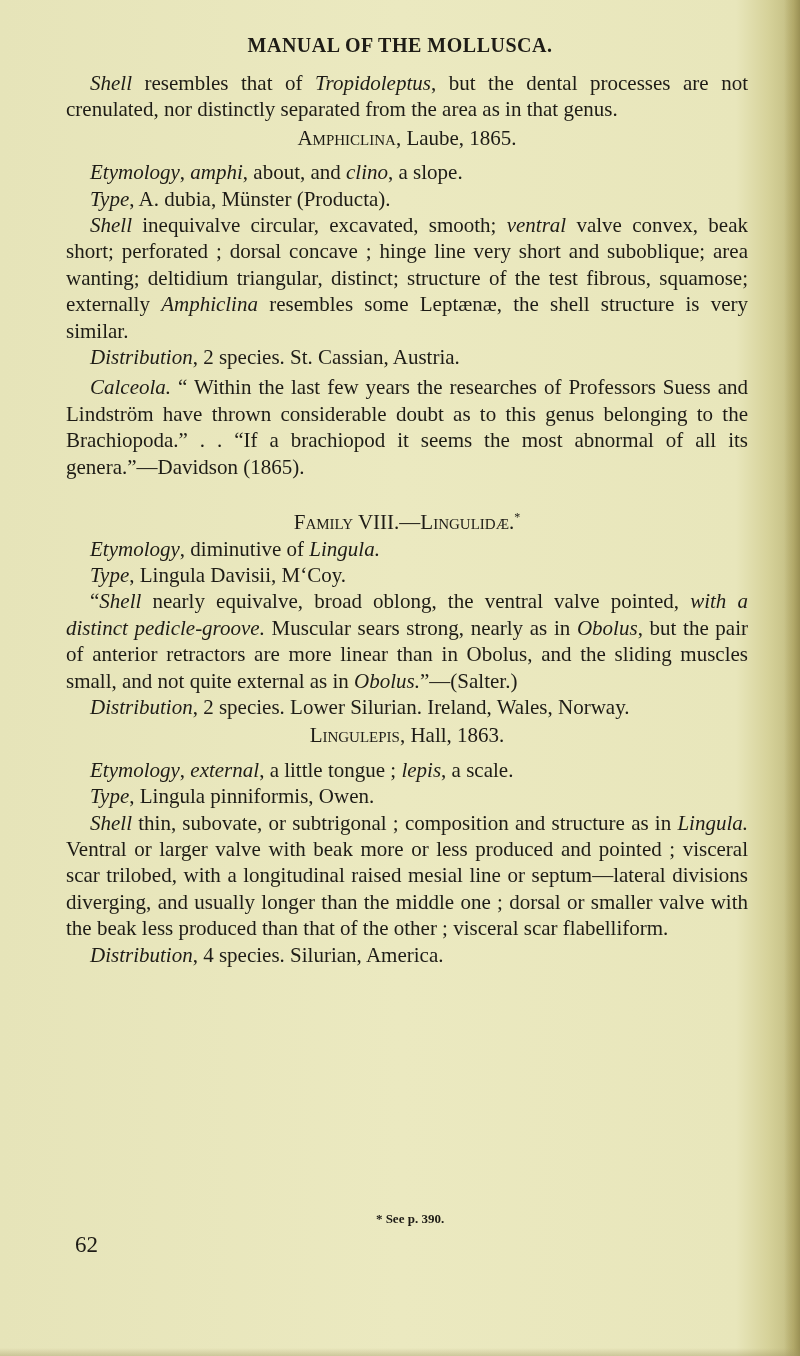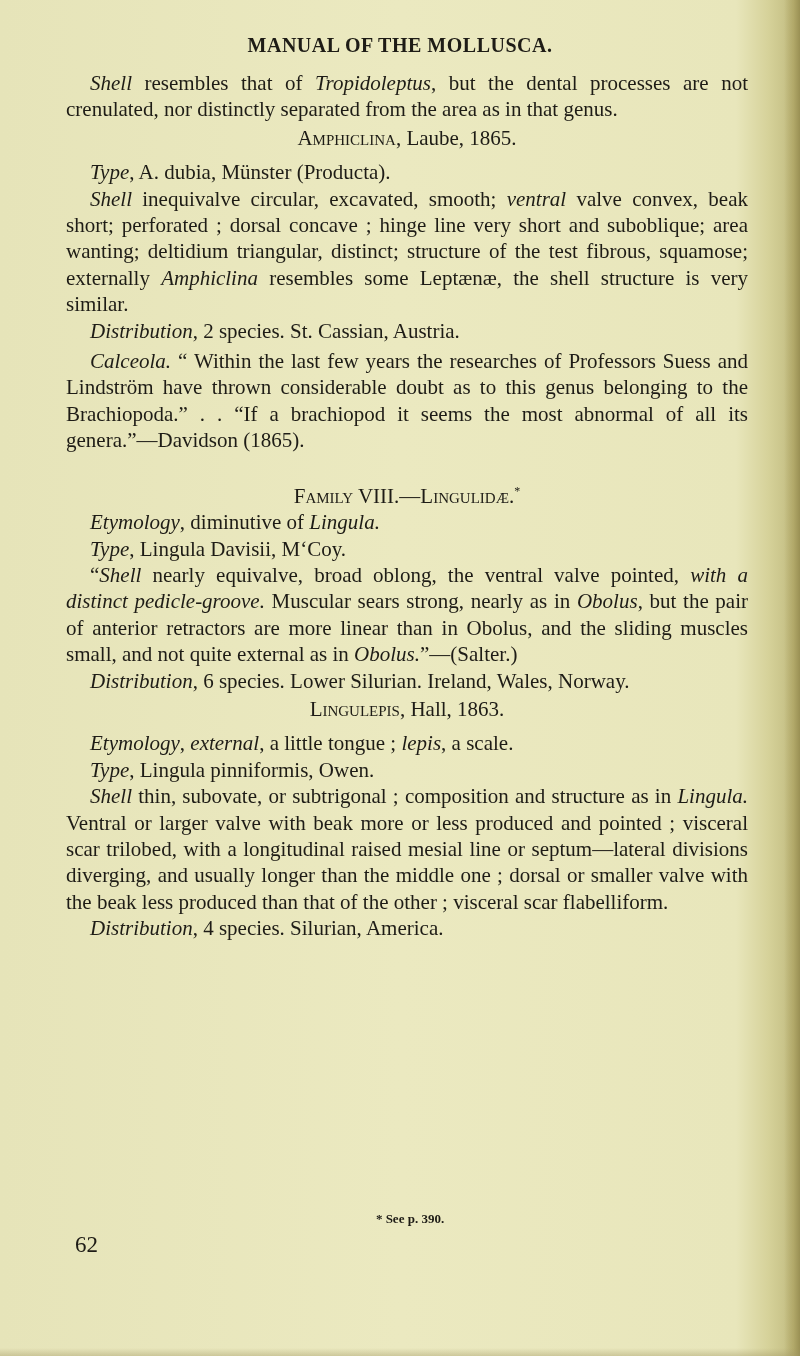--- a/index.html
+++ b/index.html
@@ -57,39 +57,40 @@
   <div class="bottom-shade"></div>
 
   <div class="running-head">MANUAL OF THE MOLLUSCA.</div>
 
   <div class="text">
 
     <p class="indent"><i>Shell</i><span> resembles that of </span><i>Tropidoleptus</i><span>, but the dental processes are not crenulated, nor distinctly separated from the area as in that genus.</span></p>
 
     <p class="center genus-head" style="margin-top:6px"><span class="sc">Amphiclina</span><span>, Laube, 1865.</span></p>
 
+    <p class="indent"><i>Etymology</i><span>, </span><i>amphi</i><span>, about, and </span><i>clino</i><span>, a slope.</span></p>
 
     <p class="indent"><i>Type</i><span>, A. dubia, Münster (Producta).</span></p>
 
     <p class="indent"><i>Shell</i><span> inequivalve circular, excavated, smooth; </span><i>ventral</i><span> valve convex, beak short; perforated ; dorsal concave ; hinge line very short and suboblique; area wanting; deltidium triangular, distinct; structure of the test fibrous, squamose; externally </span><i>Amphiclina</i><span> resembles some Leptænæ, the shell structure is very similar.</span></p>
 
     <p class="indent" style="margin-bottom:4px"><i>Distribution</i><span>, 2 species.  St. Cassian, Austria.</span></p>
 
     <p class="indent" style="margin-top:4px"><i>Calceola.</i><span>  “ Within the last few years the researches of Professors Suess and Lindström have thrown considerable doubt as to this genus belonging to the Brachiopoda.”  . .  “If a brachiopod it seems the most abnormal of all its genera.”—Davidson (1865).</span></p>
 
     <p class="center" style="margin-top:24px"><span class="sc">Family VIII.—Lingulidæ.</span><sup style="font-size:12px">*</sup></p>
 
 
     <p class="indent"><i>Etymology</i><span>, diminutive of </span><i>Lingula.</i></p>
 
     <p class="indent"><i>Type</i><span>, Lingula Davisii, M‘Coy.</span></p>
 
     <p class="indent"><span>“</span><i>Shell</i><span> nearly equivalve, broad oblong, the ventral valve pointed, </span><i>with a distinct pedicle-groove.</i><span> Muscular sears strong, nearly as in </span><i>Obolus</i><span>, but the pair of anterior retractors are more linear than in Obolus, and the sliding muscles small, and not quite external as in </span><i>Obolus.</i><span>”—(Salter.)</span></p>
 
-    <p class="indent"><i>Distribution</i><span>, 6 species.  Lower Silurian.  Ireland, Wales, Norway.</span></p>
+    <p class="indent"><i>Distribution</i><span>, 2 species.  Lower Silurian.  Ireland, Wales, Norway.</span></p>
 
     <p class="center genus-head" style="margin-top:8px"><span class="sc">Lingulepis</span><span>, Hall, 1863.</span></p>
 
     <p class="indent"><i>Etymology</i><span>, </span><i>external</i><span>, a little tongue ; </span><i>lepis</i><span>, a scale.</span></p>
 
     <p class="indent"><i>Type</i><span>, Lingula pinniformis, Owen.</span></p>
 
     <p class="indent"><i>Shell</i><span> thin, subovate, or subtrigonal ; composition and structure as in </span><i>Lingula.</i><span>  Ventral or larger valve with beak more or less produced and pointed ; visceral scar trilobed, with a longitudinal raised mesial line or septum—lateral divisions diverging, and usually longer than the middle one ; dorsal or smaller valve with the beak less produced than that of the other ; visceral scar flabelliform.</span></p>
 
     <p class="indent"><i>Distribution</i><span>, 4 species.  Silurian, America.</span></p>

